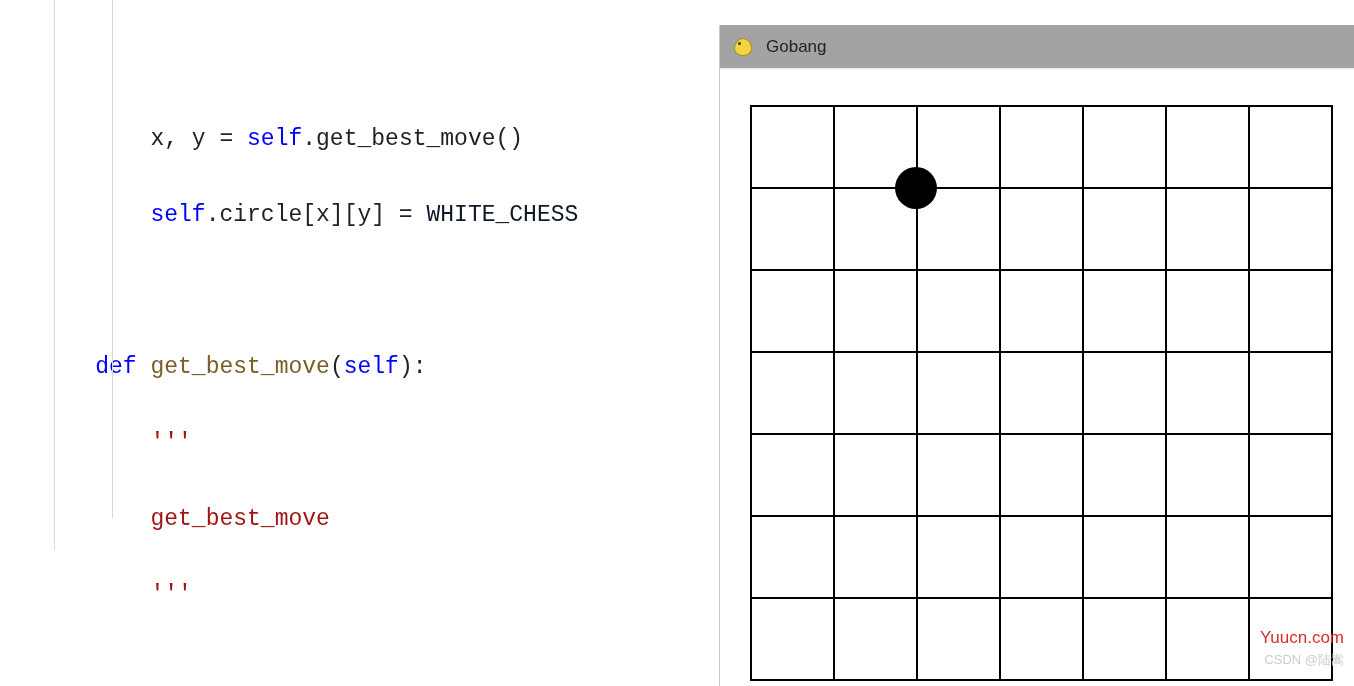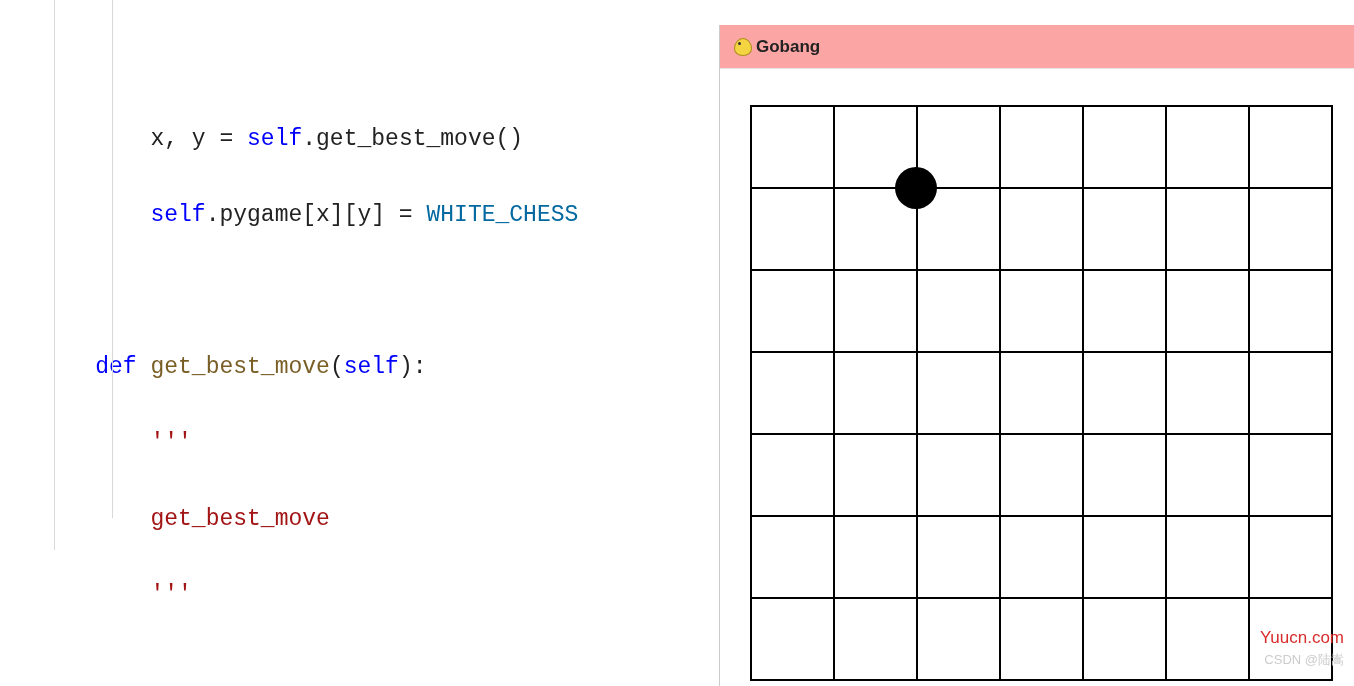--- a/index.html
+++ b/index.html
@@ -28,39 +28,39 @@
     top: 0;
     width: 1px;
     height: 100%;
     background: #d8d8d8;
   }
   .guide1 { left: 54px; height: 550px; }
   .guide2 { left: 112px; height: 518px; }
   .kw-blue { color: #0000ff; }
   .kw-def { color: #795e26; }
   .brown { color: #a31515; }
-  .const { color: #0369a1; }
+  .const { color: #0f172a; }
 
   .game-window {
     position: absolute;
     left: 720px;
     top: 25px;
     width: 634px;
     height: 661px;
     background: #ffffff;
     box-shadow: -1px 0 0 #ccc;
   }
   .titlebar {
     display: flex;
     align-items: center;
     height: 44px;
     padding: 4px 10px;
+    gap: 10px;
     border-bottom: 1px solid #e6e6e6;
-    background: #fca5a5;
-    font-weight: bold;
+    background: #a3a3a3;
   }
   .pygame-icon {
     width: 26px;
     height: 24px;
     display: inline-block;
     position: relative;
   }
   .pygame-icon .snake-body {
     width: 18px; height: 18px;
     background: #f5d442;
@@ -116,21 +116,21 @@
     font-size: 13px;
   }
 </style>
 </head>
 <body>
 
 <div class="code-area">
 <span class="guide-v guide1"></span>
 <span class="guide-v guide2"></span>
 <div><span>        x, y = </span><span class="kw-blue">self</span><span>.get_best_move()</span></div>
-<div><span>        </span><span class="kw-blue">self</span><span>.pygame[x][y] = </span><span class="const">WHITE_CHESS</span></div>
+<div><span>        </span><span class="kw-blue">self</span><span>.circle[x][y] = </span><span class="const">WHITE_CHESS</span></div>
 <div><span></span>&nbsp;</div>
 <div><span>    </span><span class="kw-blue">def</span><span class="kw-def"> get_best_move</span><span>(</span><span class="kw-blue">self</span><span>):</span></div>
 <div><span class="brown">        '''</span></div>
 <div><span class="brown">        get_best_move</span></div>
 <div><span class="brown">        '''</span></div>
 
 
 
 
 

